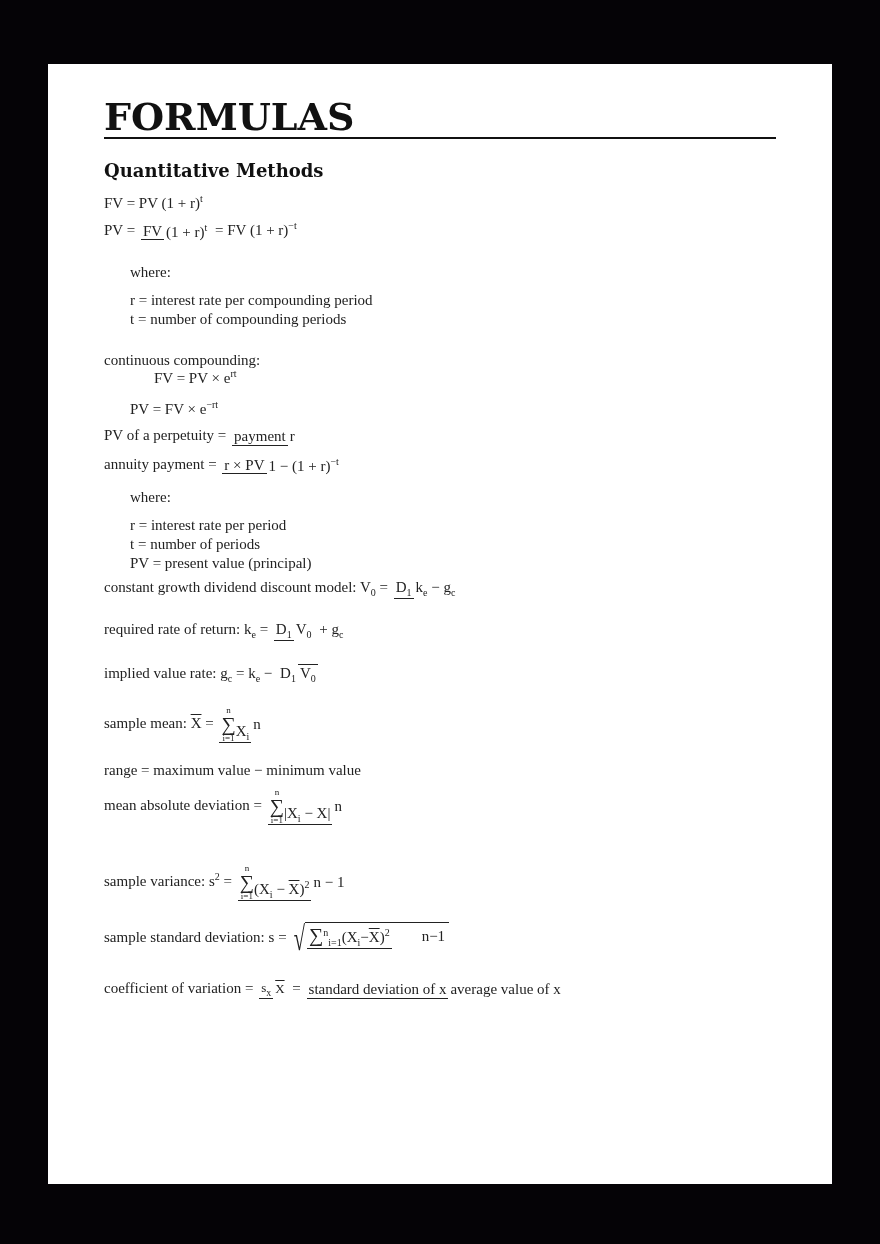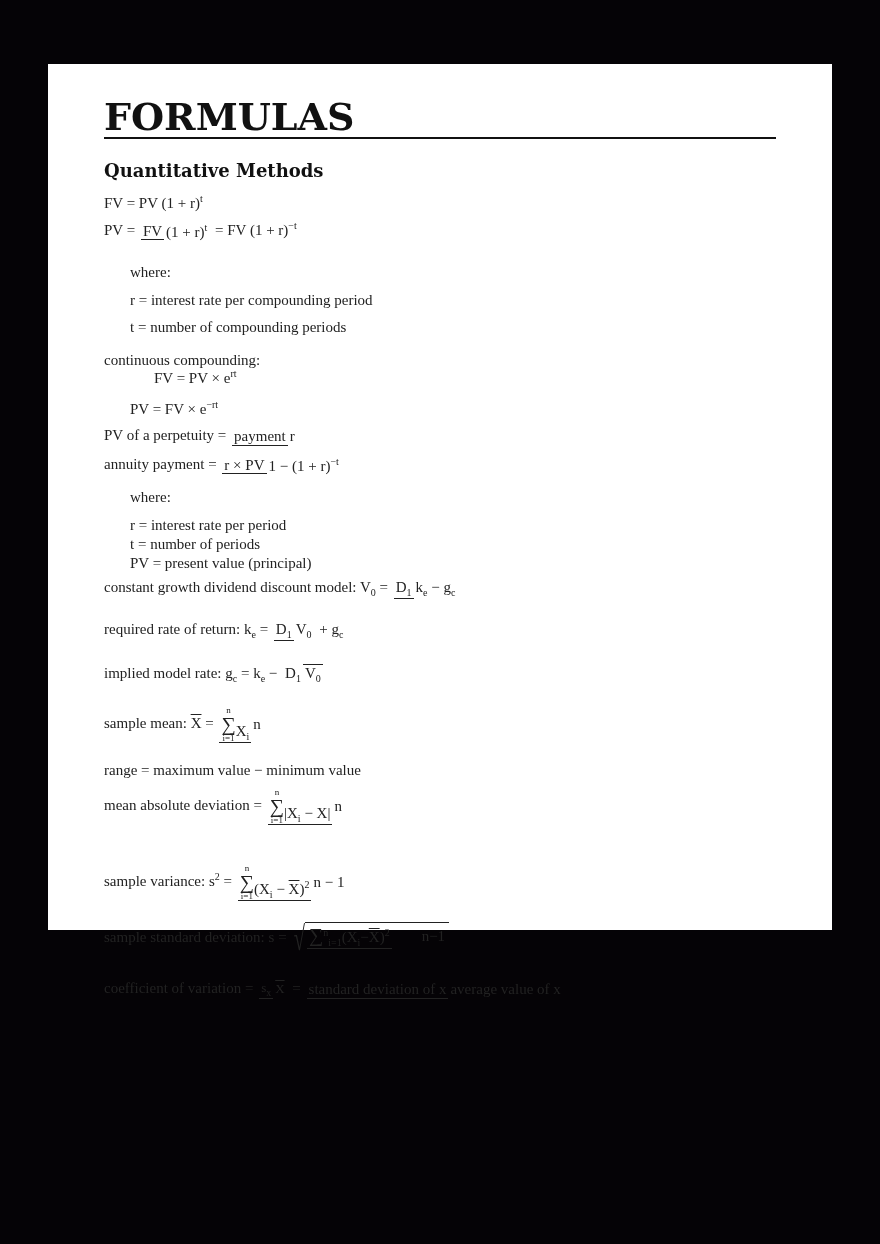--- a/index.html
+++ b/index.html
@@ -1,17 +1,17 @@
 <!DOCTYPE html>
 <html><head>
 <meta charset="utf-8">
 <style>
   html, body { margin:0; padding:0; }
   body { width:880px; height:1244px; background:#050306; position:relative; overflow:hidden; font-family:"Liberation Serif","DejaVu Serif",serif; color:#222; }
-  .page { position:absolute; left:48px; top:64px; width:784px; height:866px; background:#fff; }
+  .page { position:absolute; left:48px; top:64px; width:784px; height:1120px; background:#fff; }
   .title { position:absolute; left:56px; top:30px; font-family:"DejaVu Serif",serif; font-weight:bold; font-size:38px; color:#111; letter-spacing:0px; }
   .rule { position:absolute; left:56px; top:73px; width:672px; height:2px; background:#111; }
   .section { position:absolute; left:56px; top:96px; font-family:"DejaVu Serif",serif; font-weight:bold; font-size:18px; color:#111; }
   .ln { position:absolute; font-size:15px; white-space:nowrap; color:#222; line-height:1; }
   .frac { display:inline-flex; flex-direction:row; align-items:center; vertical-align:middle; margin:0 2px; }
   .frac .num { padding:0 2px; border-bottom:1px solid #222; line-height:1.1; }
   .frac .den { padding:0 2px; line-height:1.15; }
   sup, sub { font-size:10px; }
   .sig { font-size:20px; line-height:1; }
   .sumwrap { display:inline-flex; flex-direction:column; align-items:center; vertical-align:bottom; line-height:0.9; }
@@ -37,21 +37,21 @@
     <span>PV =</span>
     <span class="frac">
       <span class="num">FV</span>
       <span class="den"><span>(1 + r)</span><sup>t</sup></span>
     </span>
     <span>= FV (1 + r)</span><sup>−t</sup>
   </div>
 
   <div class="ln" style="left:82px;top:201px;">where:</div>
   <div class="ln" style="left:82px;top:229px;">r = interest rate per compounding period</div>
-  <div class="ln" style="left:82px;top:256px;text-align:right;">t = number of compounding periods</div>
+  <div class="ln" style="left:82px;top:248px;text-align:right;">t = number of compounding periods</div>
   <div class="ln" style="left:56px;top:273px;margin-top:16px;">continuous compounding:</div>
 
   <div class="ln" style="left:82px;top:305px;margin-left:24px;">
     <span>FV = PV × e</span><sup>rt</sup>
   </div>
   <div class="ln" style="left:82px;top:336px;">
     <span>PV = FV × e</span><sup>−rt</sup>
   </div>
 
   <div class="ln" style="left:56px;top:364px;">
@@ -88,21 +88,21 @@
     <span>required rate of return: k</span><sub>e</sub>
     <span>=</span>
     <span class="frac">
       <span class="num"><span>D</span><sub>1</sub></span>
       <span class="den"><span>V</span><sub>0</sub></span>
     </span>
     <span>+ g</span><sub>c</sub>
   </div>
 
   <div class="ln" style="left:56px;top:600px;">
-    <span>implied model rate: g</span><sub>c</sub>
+    <span>implied value rate: g</span><sub>c</sub>
     <span>= k</span><sub>e</sub>
     <span>−</span>
     <span class="frac">
       <span class="num" style="border-bottom:none;"><span>D</span><sub>1</sub></span>
       <span class="den" style="border-top:1px solid #222;"><span>V</span><sub>0</sub></span>
     </span>
   </div>
 
   <div class="ln" style="left:56px;top:642px;">
     <span>sample mean:</span>

